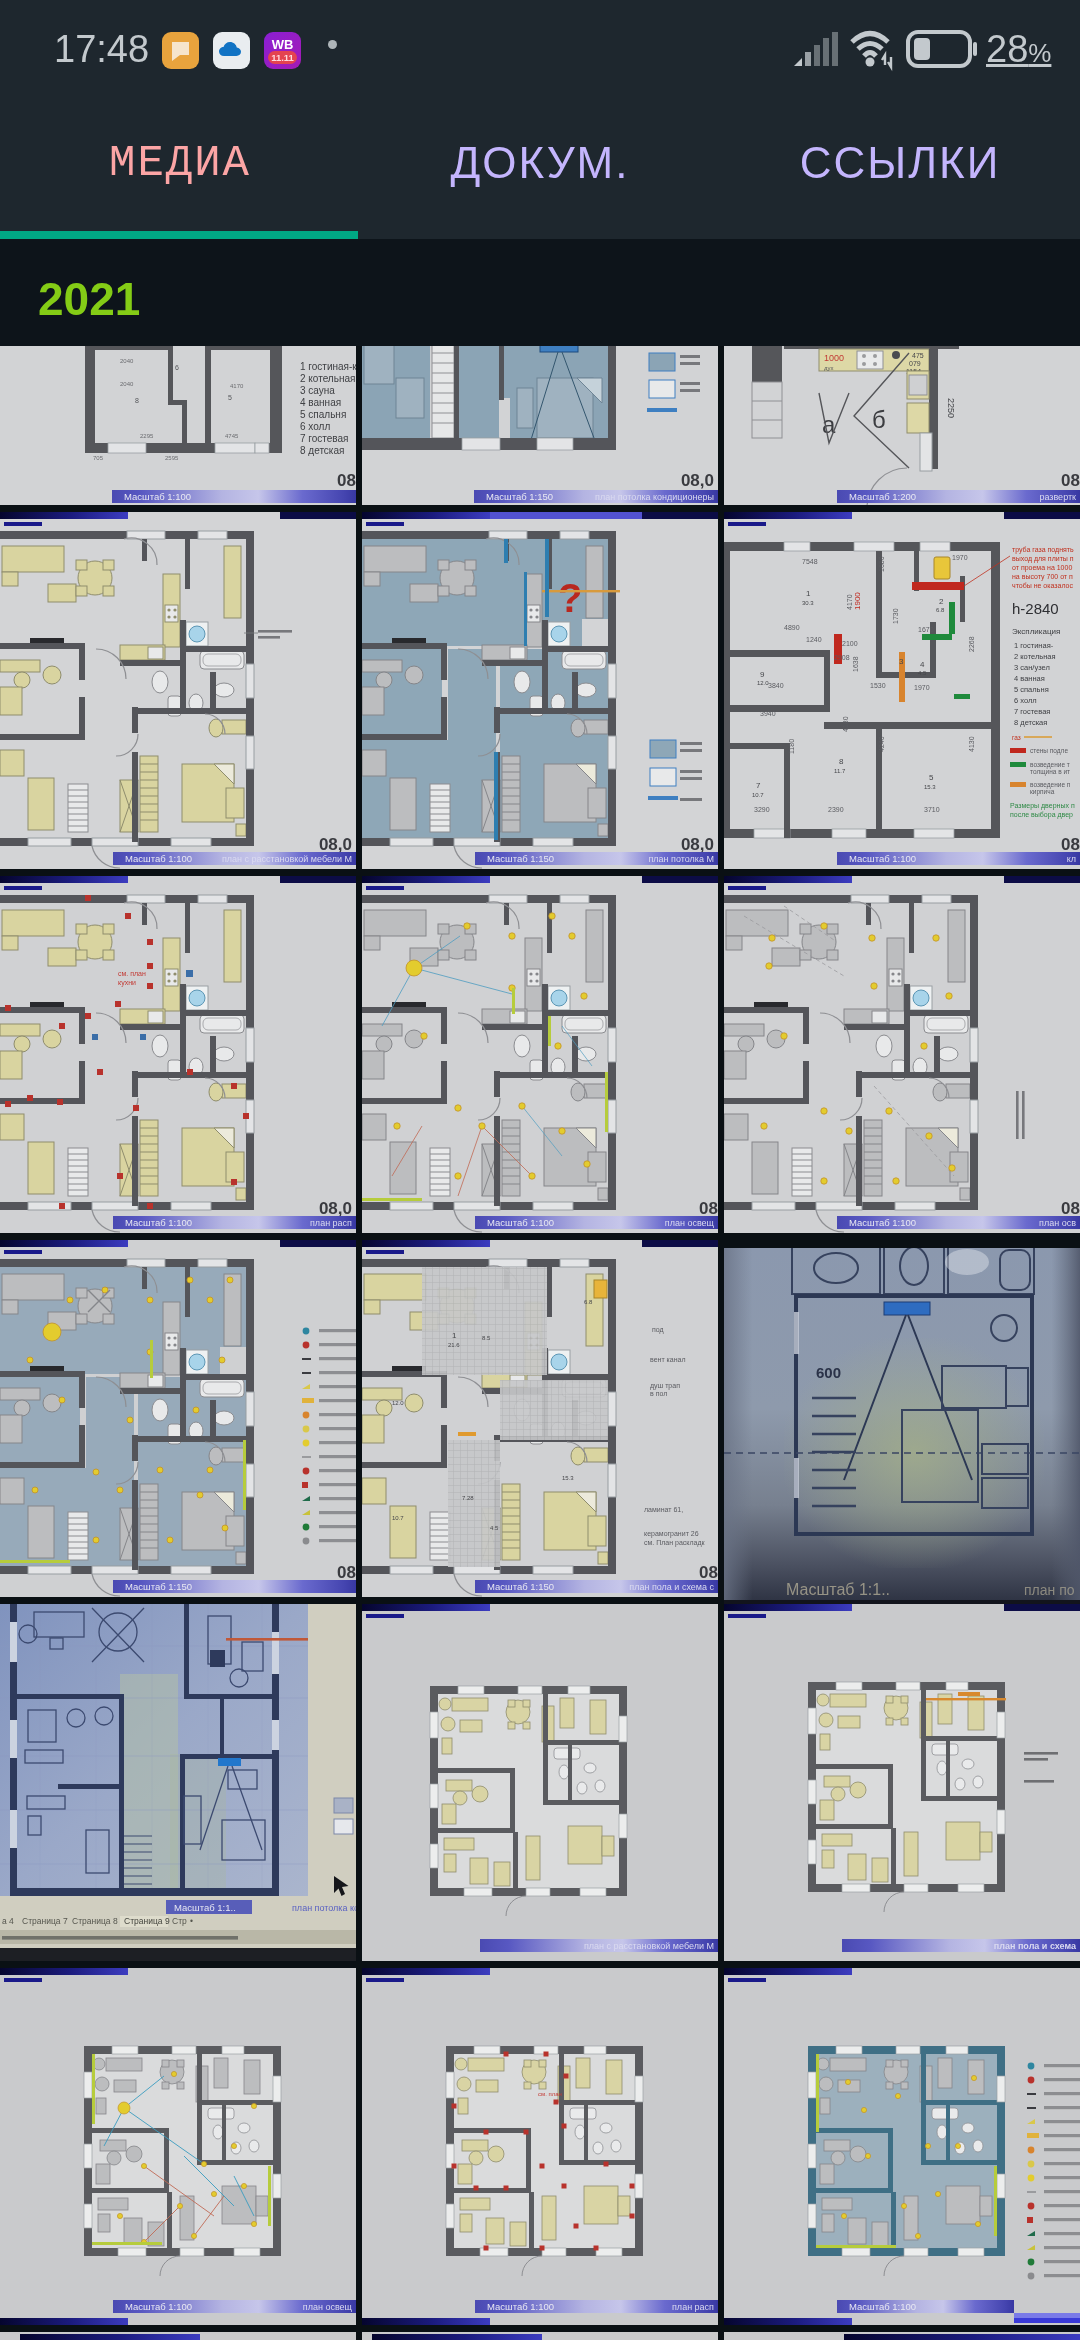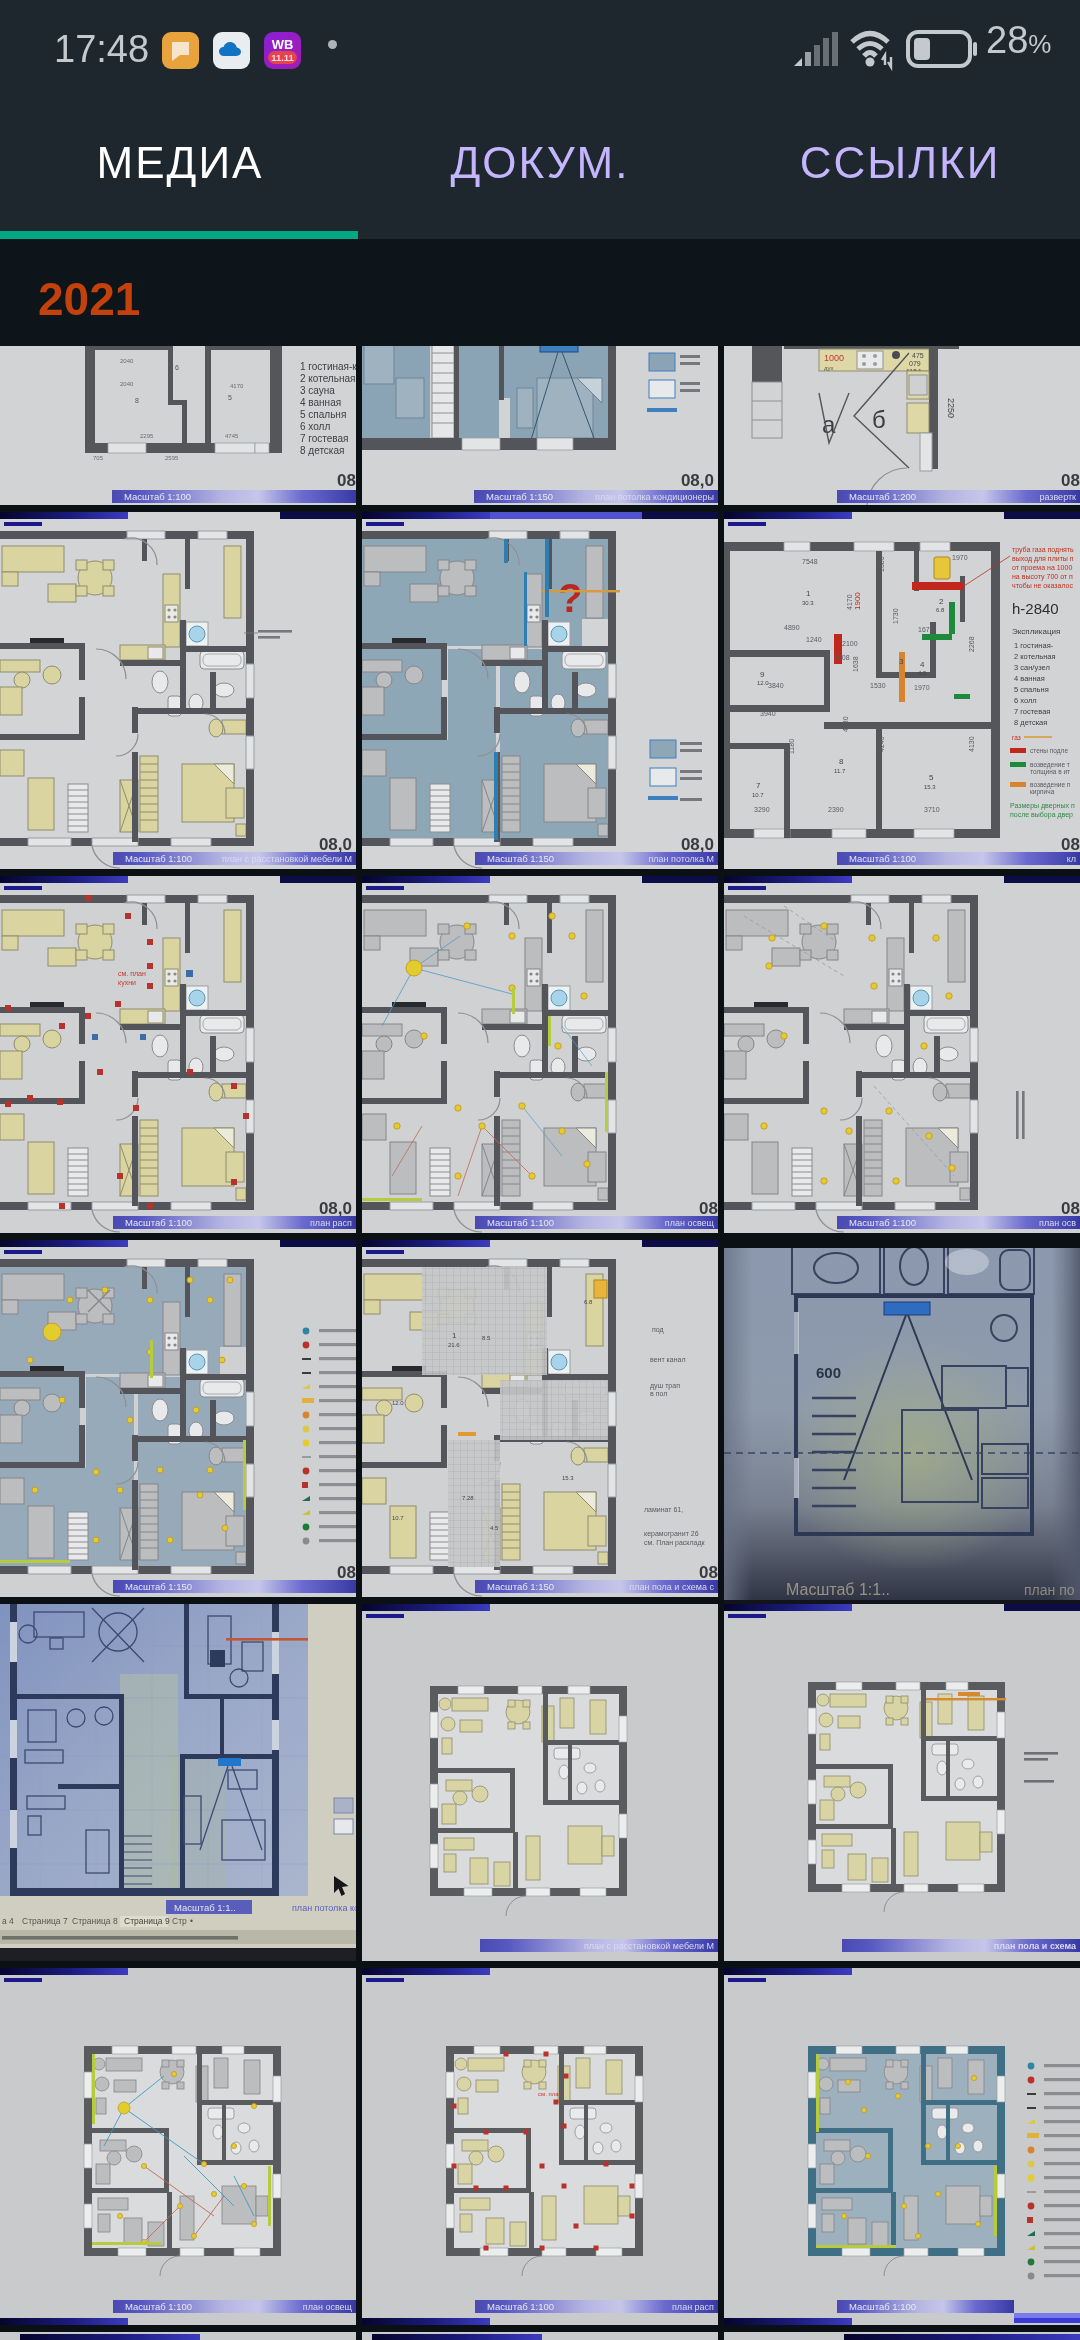--- a/index.html
+++ b/index.html
@@ -3,23 +3,23 @@
 <meta charset="utf-8">
 <style>
   html,body{margin:0;padding:0;}
   body{width:1080px;height:2340px;background:#0a1014;font-family:"Liberation Sans",sans-serif;position:relative;overflow:hidden;}
   .cell{position:absolute;width:356px;height:357px;background:#ced0d2;overflow:hidden;}
   .cell svg{display:block;}
   .appbar{position:absolute;left:0;top:0;width:1080px;height:239px;background:#1e272e;z-index:5;padding-left:28px;}
   .band{position:absolute;left:0;top:239px;width:1080px;height:107px;background:#0d141a;z-index:5;}
   .tabs{position:absolute;top:138px;left:0;width:1080px;height:80px;display:flex;}
   .tab{width:360px;text-align:center;font-size:44px;letter-spacing:2px;color:#c4b5fd;font-weight:400;}
-  .tab.active{color:#ffffff;}
+  .tab.active{color:#fca5a5;font-family:Liberation Mono, monospace;}
   .underline{position:absolute;left:0;top:231px;width:358px;height:8px;background:#00a884;}
-  .yearhdr{position:absolute;left:38px;top:33px;font-size:46px;font-weight:bold;color:#c2410c;}
+  .yearhdr{position:absolute;left:38px;top:33px;font-size:46px;font-weight:bold;color:#84cc16;}
   .sb{position:absolute;color:#c3c9cd;}
 </style>
 </head>
 <body>
 
 <div id="grid">
 
 <div class="cell" style="left:0px;top:148px;">
 <svg width="356" height="357" viewBox="0 0 356 357">
 <defs>
@@ -2781,21 +2781,21 @@
       <circle cx="22" cy="34" r="4.5" fill="#c3c9cd"></circle>
       <path d="M34 32 l3 -5 l0 10 M40 34 l3 5 l0 -10" stroke="#c3c9cd" stroke-width="2.4" fill="none"></path>
     </svg>
 
   <svg class="sb" style="left:906px;top:28px;" width="72" height="42" viewBox="0 0 72 42">
       <rect x="2" y="4" width="62" height="34" rx="10" fill="none" stroke="#c3c9cd" stroke-width="4"></rect>
       <rect x="8" y="10" width="16" height="22" rx="4" fill="#c3c9cd"></rect>
       <rect x="67" y="14" width="4" height="14" rx="2" fill="#c3c9cd"></rect>
     </svg>
 
-  <div class="sb" style="left:986px;top:19px;font-size:38px;">28<span style="font-size:26px;">%</span></div>
+  <div class="sb" style="left:986px;top:28px;font-size:38px;text-decoration:underline;">28<span style="font-size:26px;">%</span></div>
 
   <div class="tabs">
 
     <div class="tab active">МЕДИА</div>
 
     <div class="tab">ДОКУМ.</div>
 
     <div class="tab">ССЫЛКИ</div>
   </div>
 

